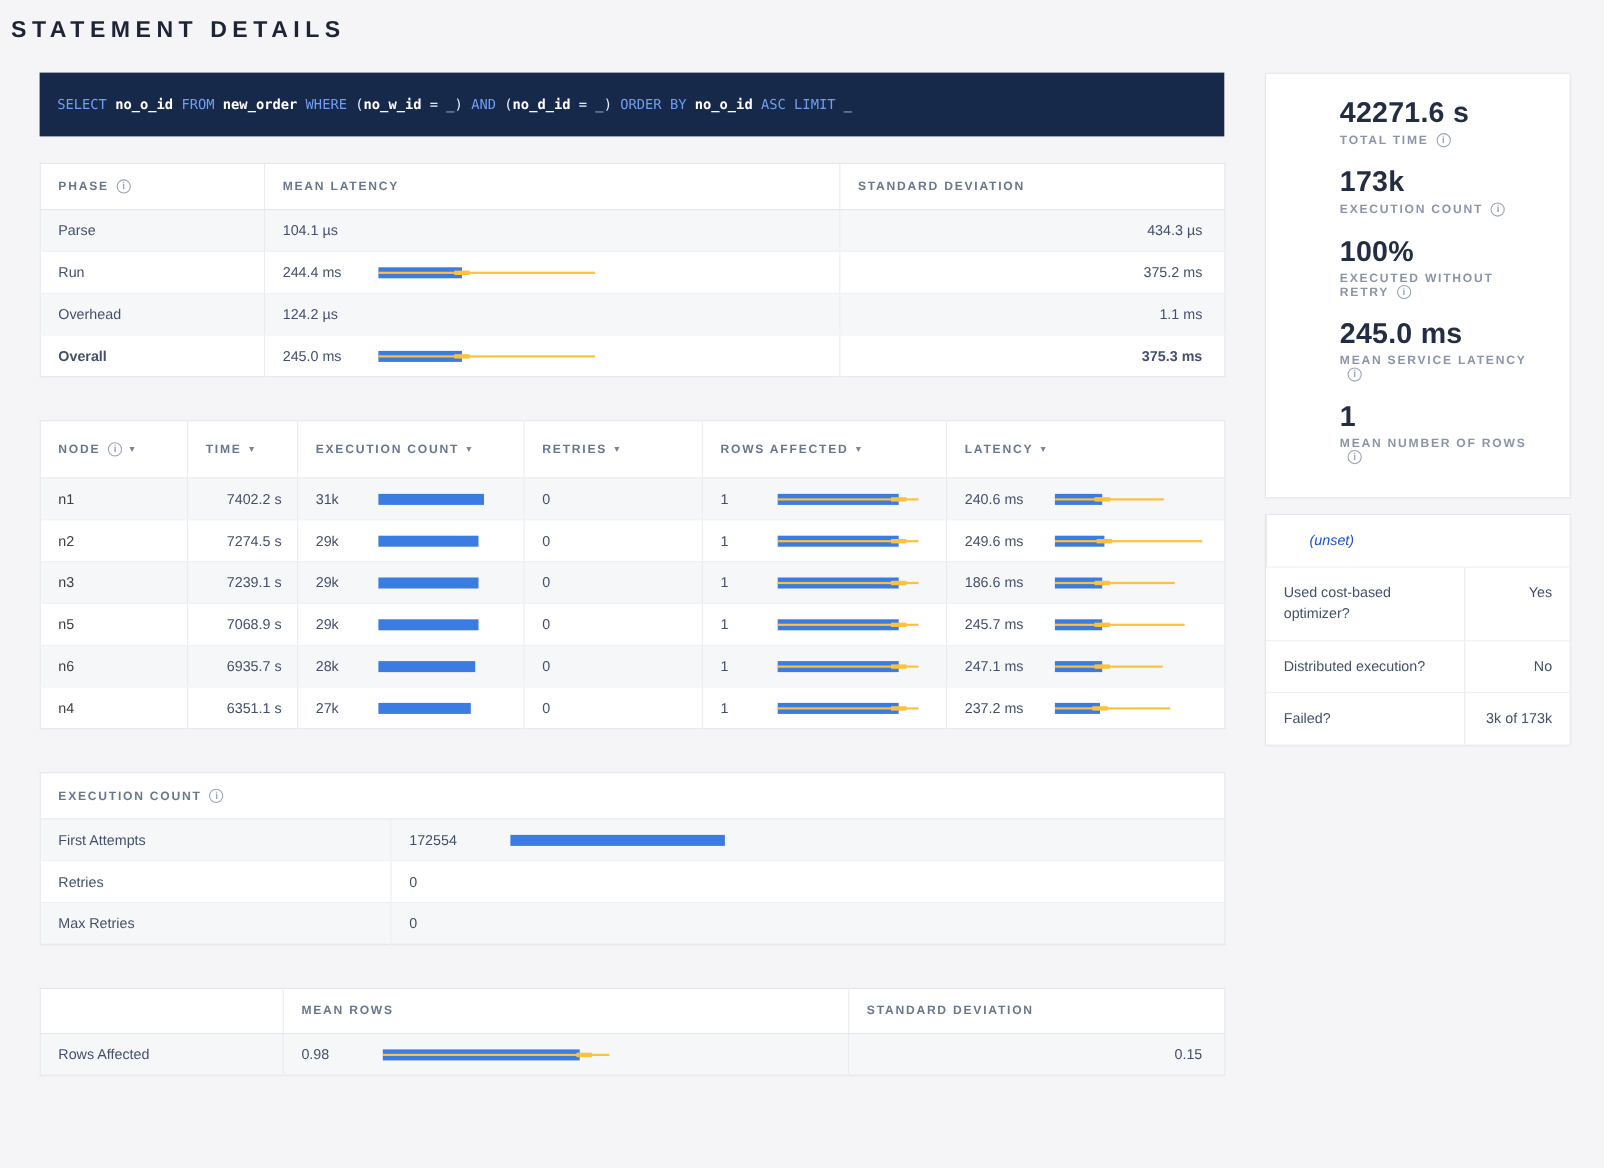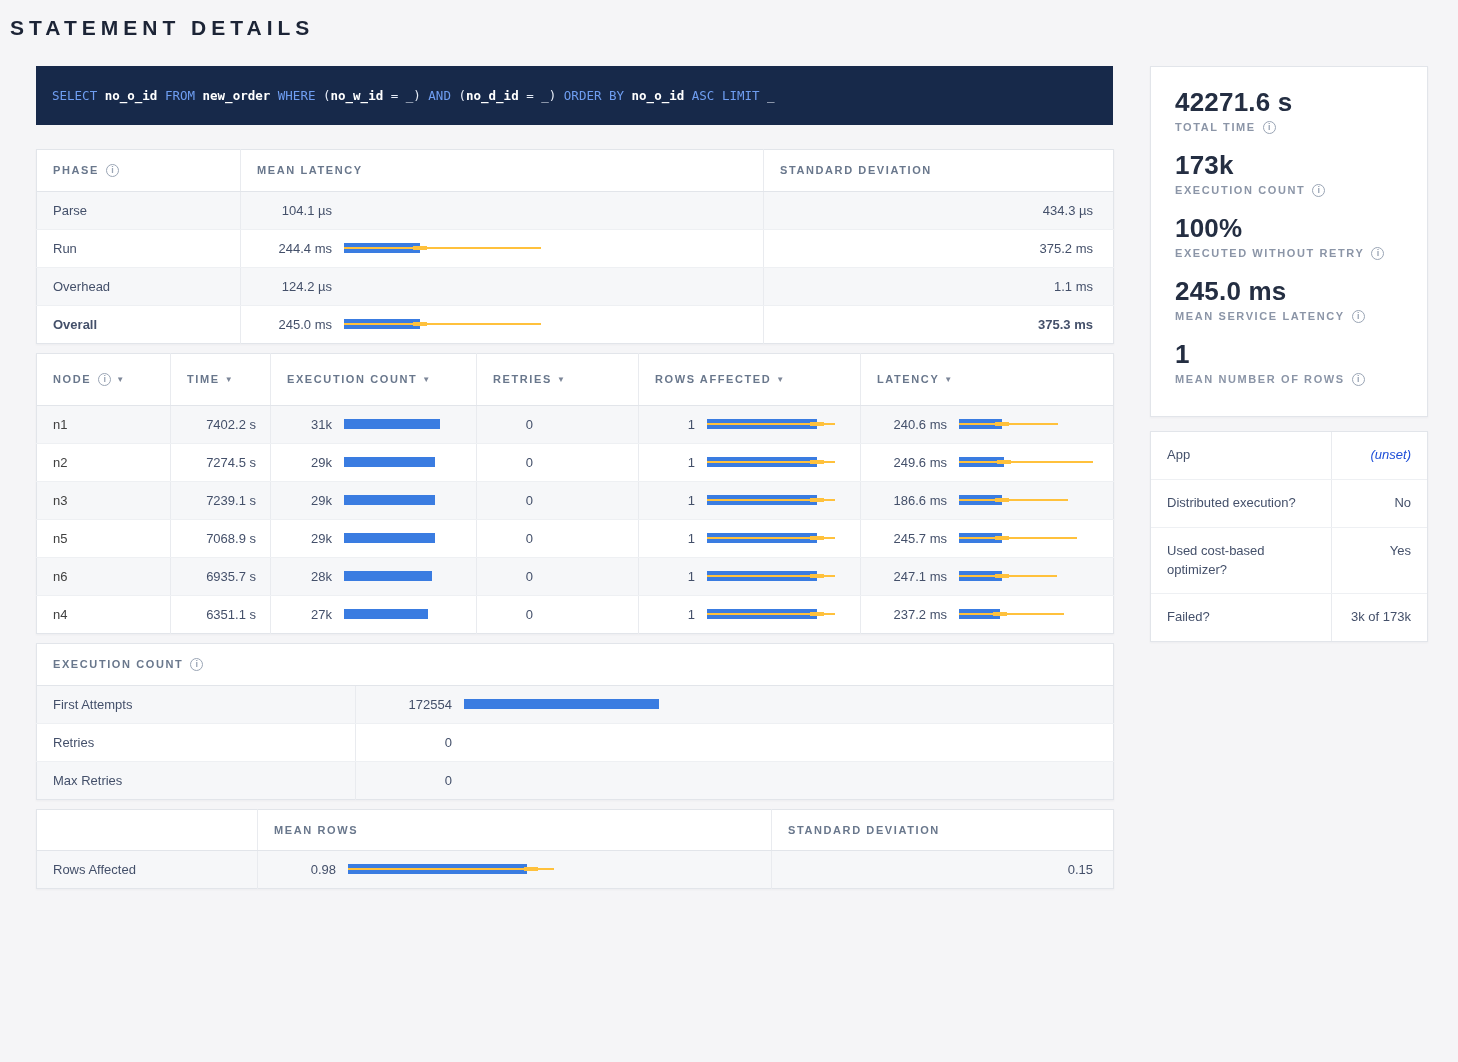--- a/index.html
+++ b/index.html
@@ -11,50 +11,50 @@
   .sidebar { width:278px; flex:0 0 auto; }
 
   
   .query-bar { background:var(--query_bg,#17294a); padding:20px 16px; margin-bottom:24px; }
   .query-bar code { font-family:"DejaVu Sans Mono",monospace; font-size:12.5px; white-space:pre; line-height:1.4; }
   .tok.kw { color:#6f9ef2; }
   .tok.id { color:#ffffff; font-weight:bold; }
   .tok.pl { color:#e6ecf7; }
 
   
-  table.grid { width:100%; table-layout:fixed; border-collapse:collapse; background:#fff; border:1px solid #e2e5ea; box-shadow:0 1px 2px rgba(20,30,50,0.04); margin-bottom:9px; }
+  table.grid { width:100%; table-layout:fixed; border-collapse:collapse; background:#fff; border:1px solid #e2e5ea; box-shadow:0 1px 2px rgba(20,30,50,0.04); margin-bottom:39px; }
   table.grid th { font-size:11px; font-weight:bold; letter-spacing:1.6px; color:#69778c; text-align:left; padding:14px 16px; border-bottom:1px solid #e2e5ea; background:#fff; white-space:nowrap; overflow:hidden; }
   table.grid.node-table th { padding:19px 16px; }
   table.grid td { font-size:13px; color:#44506a; padding:11px 16px; border-bottom:1px solid #eef0f3; white-space:nowrap; overflow:hidden; }
   table.grid tbody tr:nth-child(odd) { background:#f6f7f9; }
   table.grid th + th, table.grid td + td { border-left:1px solid #e9ebef; }
   table.grid tbody tr:last-child td { border-bottom:none; }
   .num-right { text-align:right; padding-right:20px !important; }
   .time-cell { text-align:right; padding-right:14px !important; }
   .bold-txt { font-weight:bold; color:#2c3850; }
 
   .sort-icon { font-size:8px; color:#7c8698; margin-left:5px; vertical-align:1px; }
   .info-icon { display:inline-block; width:13px; height:13px; border:1px solid #9aa5b5; border-radius:50%; color:#9aa5b5; font-size:9px; line-height:11px; text-align:center; margin-left:7px; vertical-align:1px; font-style:normal; letter-spacing:0; cursor:pointer; }
 
   
   .cellbar { display:flex; align-items:center; }
-  .val { text-align:right; flex:0 0 auto; margin-right:12px; }
+  .val { text-align:left; flex:0 0 auto; margin-right:12px; }
   .w40{width:40px}.w45{width:45px}.w62{width:62px}.w70{width:70px}.w75{width:75px}.w80{width:80px}
   .bar { position:relative; height:10px; flex:0 0 auto; }
   .bar-phase{width:420px}.bar-exec{width:120px}.bar-rows{width:150px}.bar-lat{width:140px}.bar-count{width:210px}.bar-mean{width:210px}
   .fill  { position:absolute; left:0; top:0; height:10px; width:0; background:var(--accent_blue,#3a7ce1); }
   .wline { position:absolute; left:0; top:4px; height:2px; width:0; background:var(--accent_yellow,#ffc13c); }
   .wtick { position:absolute; left:-999px; top:3px; height:4px; width:14px; margin-left:-7px; background:var(--accent_yellow,#ffc13c); }
 
   a.node-link { color:#404040; text-decoration:none; cursor:pointer; }
 
   
   .card { background:#fff; border:1px solid #e2e5ea; box-shadow:0 1px 2px rgba(20,30,50,0.04); }
   .summary-card { padding:20px 24px 14px 24px; margin-bottom:14px; }
-  .stat { margin-bottom:16px; }
+  .stat { margin-bottom:16px;margin-left:43px; }
   .stat-value { font-size:26px; font-weight:bold; color:#242e42; letter-spacing:0.2px; }
   .stat-label { font-size:11px; font-weight:bold; letter-spacing:1.6px; color:#8b95a7; margin-top:3px; }
 
   .details-card .detail-row { display:flex; border-bottom:1px solid #eef0f3; }
   .details-card .detail-row:last-child { border-bottom:none; }
   .detail-label { flex:1; padding:14px 16px; font-size:13px; color:#44506a; line-height:1.45; }
   .detail-value { width:96px; flex:0 0 auto; padding:14px 16px; font-size:13px; color:#44506a; text-align:right; border-left:1px solid #e9ebef; line-height:1.45; }
   .detail-value.muted { font-style:italic; color:#1d4ed8; }
 </style>
 </head>
@@ -485,30 +485,29 @@
           <div class="stat-label"><span>MEAN SERVICE LATENCY</span><span class="info-icon">i</span></div>
         </div>
         <div class="stat">
           <div class="stat-value">1</div>
           <div class="stat-label"><span>MEAN NUMBER OF ROWS</span><span class="info-icon">i</span></div>
         </div>
       </div>
 
       <div class="card details-card">
         <div class="detail-row">
-          <div class="detail-label">App</div>
           <div class="detail-value muted">(unset)</div>
+        </div>
+        <div class="detail-row">
+          <div class="detail-label">Used cost-based optimizer?</div>
+          <div class="detail-value">Yes</div>
         </div>
         <div class="detail-row">
           <div class="detail-label">Distributed execution?</div>
           <div class="detail-value">No</div>
-        </div>
-        <div class="detail-row">
-          <div class="detail-label">Used cost-based optimizer?</div>
-          <div class="detail-value">Yes</div>
         </div>
         <div class="detail-row">
           <div class="detail-label">Failed?</div>
           <div class="detail-value">3k of 173k</div>
         </div>
       </div>
     </div>
   </div>
 </div>
 

